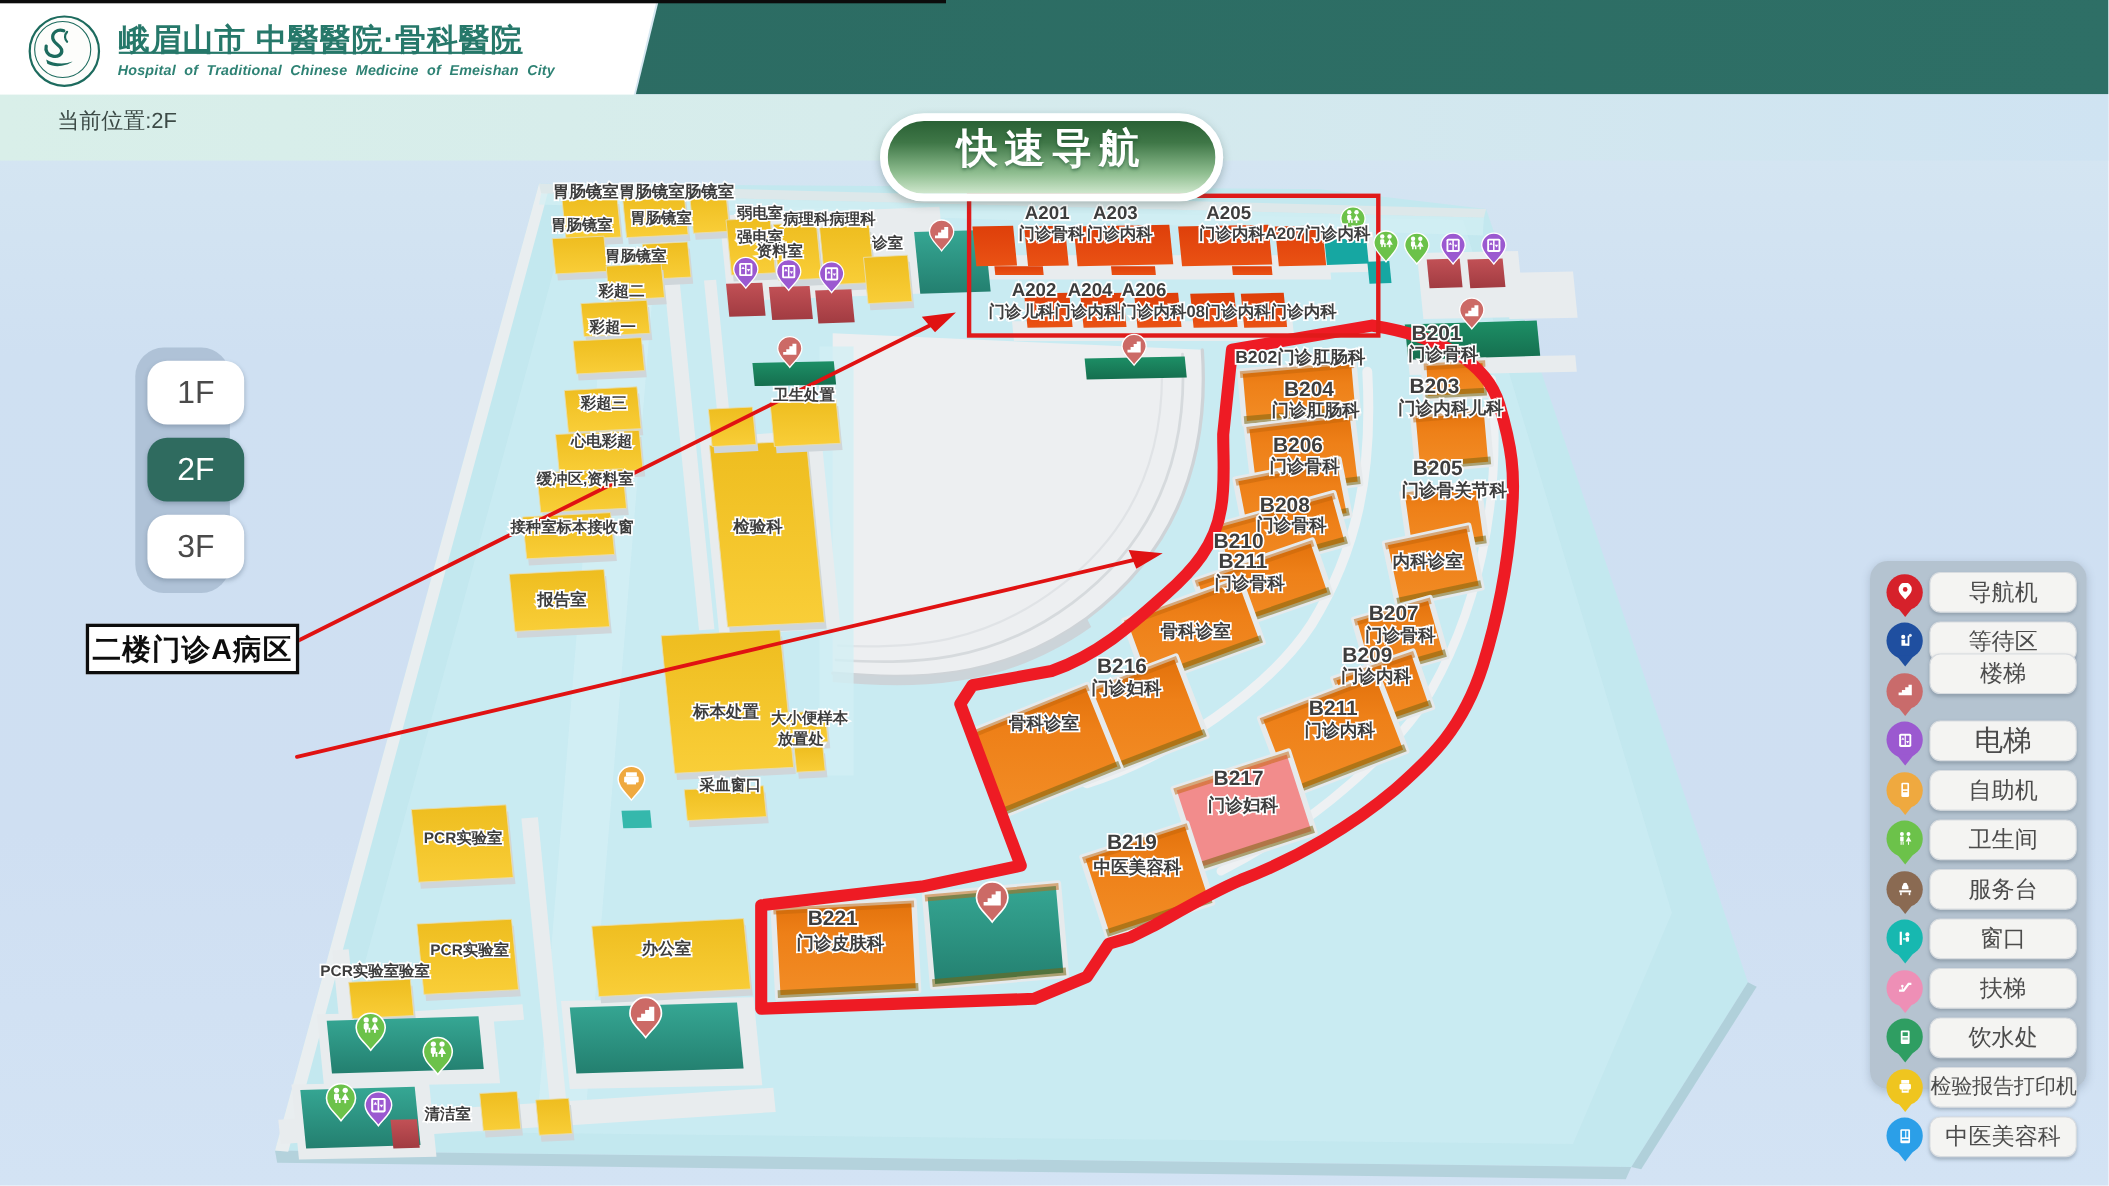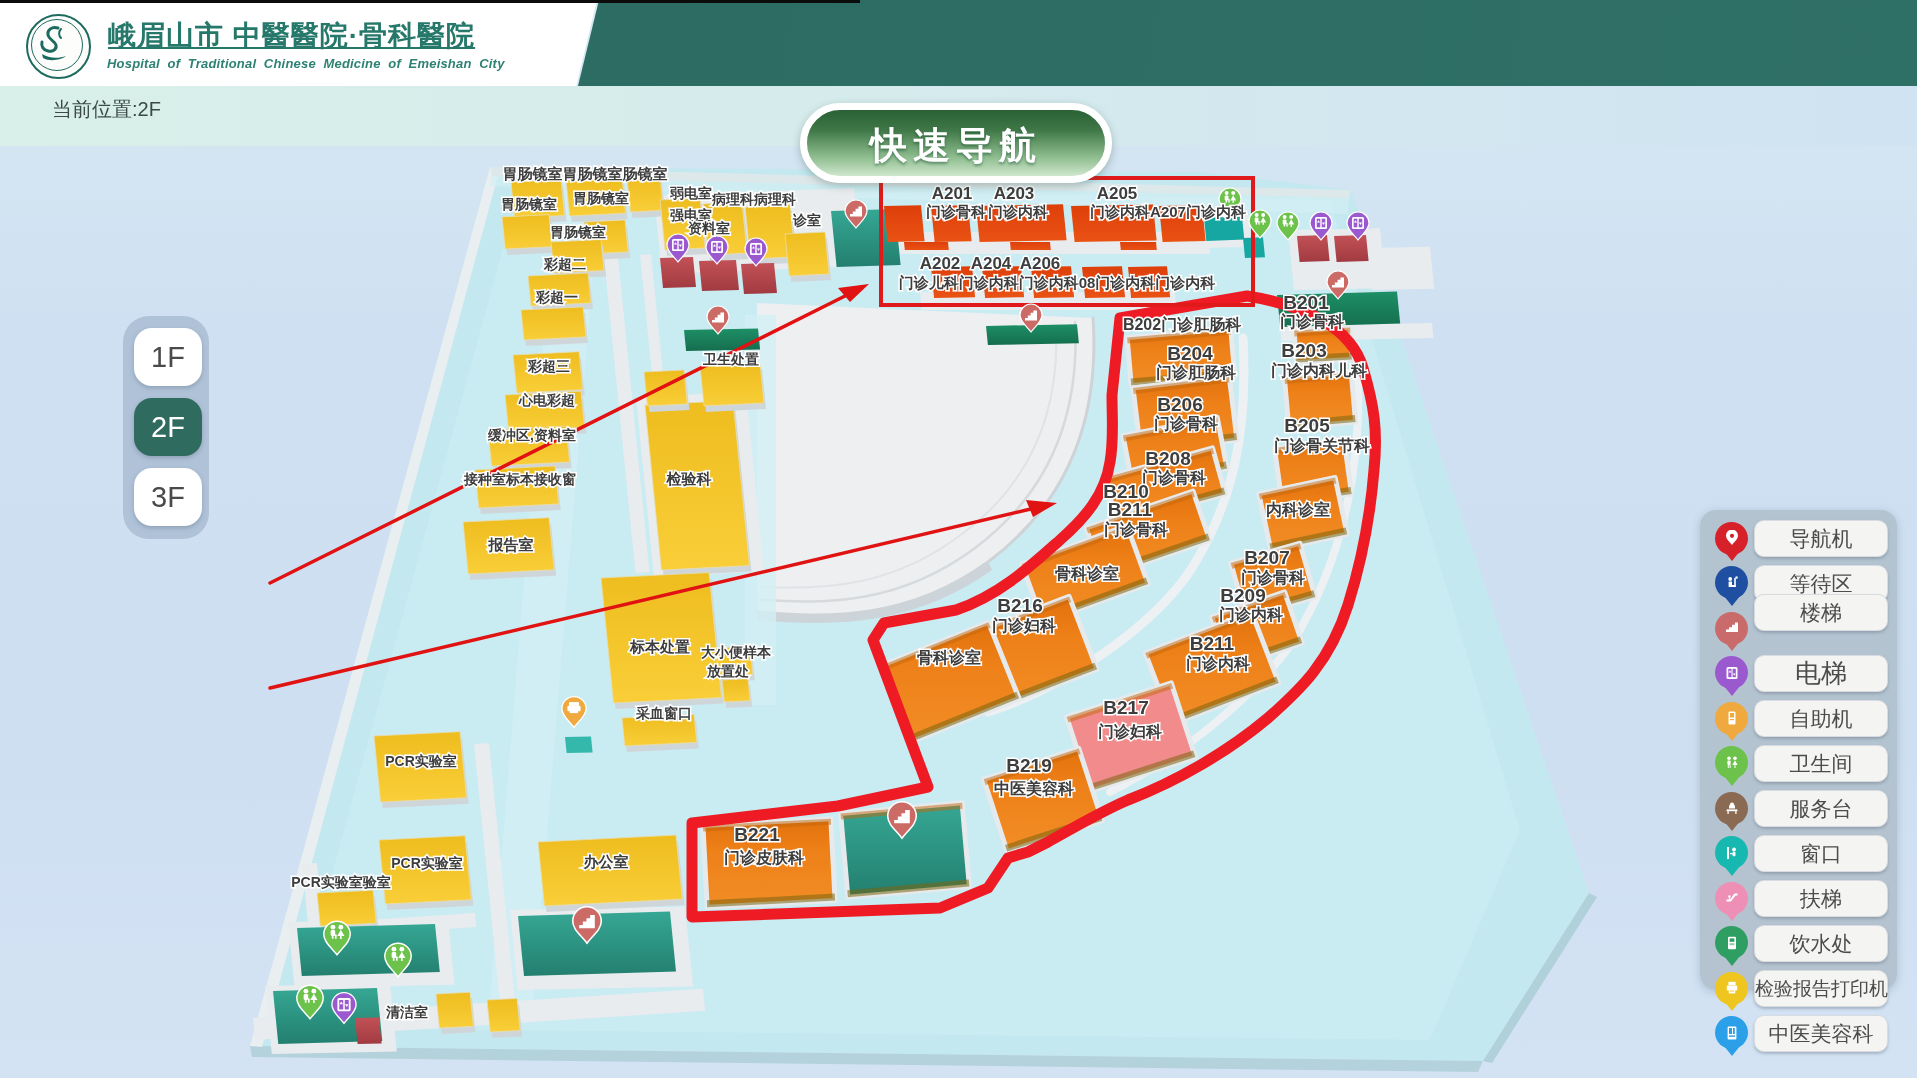--- a/index.html
+++ b/index.html
@@ -7,23 +7,23 @@
 .hdr-black{position:absolute;left:0;top:0;width:860px;height:3px;background:#0c0c0c;}
 .hdr-white{position:absolute;left:0;top:0;width:640px;height:87px;background:#ffffff;clip-path:polygon(0 0,597px 0,576px 100%,0 100%);}
 .hdr-green{position:absolute;left:0;top:0;width:1917px;height:86px;background:linear-gradient(100deg,#2b6b62,#2e6f66);clip-path:polygon(599px 0,1917px 0,1917px 100%,578px 100%);}
 .logo{position:absolute;left:26px;top:14px;width:61px;height:61px;border-radius:50%;border:2.5px solid #1d6b5e;background:#fdfdfb;}
 .logo .inner{position:absolute;left:2.5px;top:2.5px;width:50px;height:50px;border-radius:50%;border:1.5px solid #1d6b5e;}
 .cntitle{position:absolute;left:108px;top:17px;width:520px;font-size:28px;font-weight:700;color:#26786a;letter-spacing:1px;white-space:nowrap;text-decoration:underline;}
 .entitle{position:absolute;left:107px;top:56px;font-size:13px;font-style:italic;color:#2e8274;letter-spacing:0.2px;white-space:nowrap;font-weight:600;}
 .posbar{position:absolute;left:0;top:86px;width:1917px;height:60px;background:linear-gradient(90deg,#d9efe9 0%,#d6ecec 40%,#cfe3f2 100%);}
 .postxt{position:absolute;left:52px;top:96px;font-size:20px;color:#3c4a46;}
 .pill{position:absolute;left:800px;top:103px;width:312px;height:80px;border-radius:44px;border:7px solid #ffffff;box-sizing:border-box;background:linear-gradient(180deg,#2a6135 0%,#3f7747 30%,#8fbe90 72%,#cfe7cd 100%);box-shadow:0 3px 8px rgba(60,90,80,0.35);text-align:center;}
-.pill span{display:inline-block;margin-top:11px;font-size:37px;font-weight:700;color:#ffffff;letter-spacing:6px;text-shadow:0 2px 3px rgba(0,60,30,0.45);font-family:Liberation Mono, monospace;}
+.pill span{display:inline-block;font-size:37px;font-weight:700;color:#ffffff;letter-spacing:6px;text-shadow:0 2px 3px rgba(0,60,30,0.45);font-family:Liberation Mono, monospace;}
 .fsel{position:absolute;left:123px;top:316px;width:86px;height:223px;border-radius:26px;background:rgba(164,184,205,0.75);}
-.fbtn{position:absolute;left:11px;width:68px;height:58px;border-radius:18px;background:#ffffff;color:#4a4a4a;font-size:29px;text-align:center;line-height:58px;box-shadow:0 2px 4px rgba(80,100,120,0.35);}
+.fbtn{position:absolute;left:11px;width:88px;height:58px;border-radius:18px;background:#ffffff;color:#4a4a4a;font-size:29px;text-align:center;line-height:58px;box-shadow:0 2px 4px rgba(80,100,120,0.35);}
 .fbtn.sel{background:#2f6b5f;color:#ffffff;}
 .legend{position:absolute;left:1700px;top:510px;width:197px;height:480px;border-radius:16px;background:rgba(178,192,205,0.92);box-shadow:0 2px 8px rgba(90,110,130,0.3);}
 .lpin{position:absolute;left:15px;width:33px;height:33px;border-radius:50%;}
 .ltail{position:absolute;left:23.5px;width:0;height:0;border-left:8px solid transparent;border-right:8px solid transparent;border-top:10px solid red;}
 .lico{position:absolute;left:23.5px;}
 .llab{position:absolute;left:54px;width:132px;height:35px;border-radius:10px;background:#f4f4f2;border:1px solid #d8dce0;box-shadow:0 2px 3px rgba(100,115,130,0.4);color:#4c4c4c;text-align:center;line-height:35px;white-space:nowrap;}
 .abox{position:absolute;left:78px;width:194px;height:46px;background:#ffffff;border:3px solid #0d0d0d;box-sizing:border-box;text-align:center;line-height:41px;font-size:26px;font-weight:700;color:#0d0d0d;letter-spacing:1px;}
 </style></head>
 <body>
 <div id="stage">
@@ -479,12 +479,13 @@
       <div class="lpin" style="top:506px;background:#2b9fe8"></div>
       <div class="ltail" style="top:536px;border-top-color:#2b9fe8"></div>
       <svg class="lico" style="top:515px" width="16" height="16" viewBox="0 0 16 16">
         <rect x="3.6" y="1.6" width="8.8" height="12.8" rx="1.2" fill="#fff"></rect>
         <rect x="5" y="3" width="3" height="6" fill="#2b9fe8"></rect>
         <rect x="9" y="3" width="1.8" height="6" fill="#2b9fe8"></rect>
         <rect x="5" y="10.4" width="6" height="1.4" fill="#2b9fe8"></rect>
       </svg>
       <div class="llab" style="top:505px;font-size:21px">中医美容科</div>
     </div>
+<div class="abox" style="top:567px">二楼门诊A病区</div>
 </div>
 </body></html>

